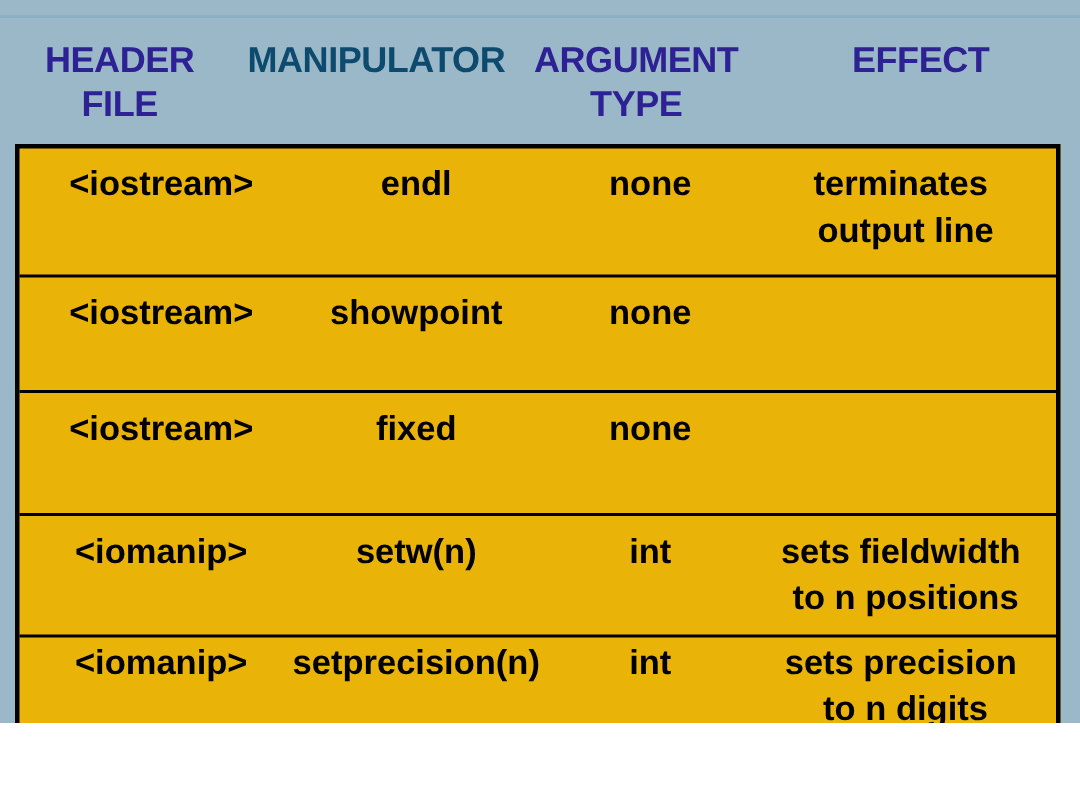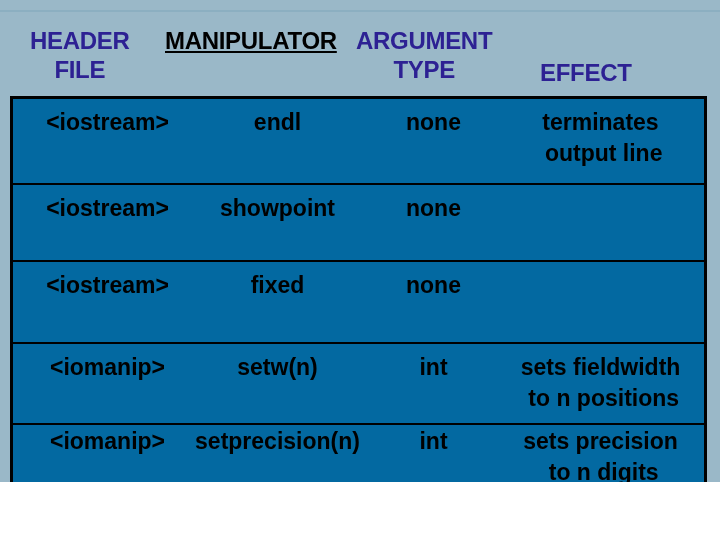--- a/index.html
+++ b/index.html
@@ -25,21 +25,21 @@
     top: 26px;
     font-size: 24px;
     line-height: 29px;
     letter-spacing: -0.3px;
     color: #2d2193;
     white-space: pre;
   }
   .h1 { left: 30px; }
   .h2 { left: 165px; }
   .h3 { left: 356px; }
-  .h4 { left: 540px; margin-top: 32px; }
+  .h4 { left: 568px; }
   .table {
     position: absolute;
     left: 10px; top: 96px;
     width: 697px;
     box-sizing: border-box;
     background: #f9c58c;
     border: 3px solid #000;
   }
   .row {
     box-sizing: border-box;
@@ -71,27 +71,27 @@
 </style>
 </head>
 <body>
 
 <div class="slide" style="background: rgb(154, 184, 200);">
   <div class="top-line"></div>
 
   <div>
     <span class="col-h h1" style="color: rgb(45, 33, 147);">HEADER
 FILE</span>
-    <span class="col-h h2" style="color: #000000; text-decoration: underline;">MANIPULATOR</span>
+    <span class="col-h h2" style="color: #0c4a6e;">MANIPULATOR</span>
     <span class="col-h h3" style="color: rgb(45, 33, 147);">ARGUMENT
 TYPE</span>
     <span class="col-h h4" style="color: rgb(45, 33, 147);">EFFECT</span>
   </div>
 
-  <div class="table" style="background: #0369a1; border-color: rgb(0, 0, 0);">
+  <div class="table" style="background: #eab308; border-color: rgb(0, 0, 0);">
     <div class="row">
       <div class="cell c1">&lt;iostream&gt;</div>
       <div class="cell c2">endl</div>
       <div class="cell c3">none</div>
       <div class="cell c4">terminates
  output line</div>
     </div>
     <div class="row">
       <div class="cell c1">&lt;iostream&gt;</div>
       <div class="cell c2">showpoint</div>

